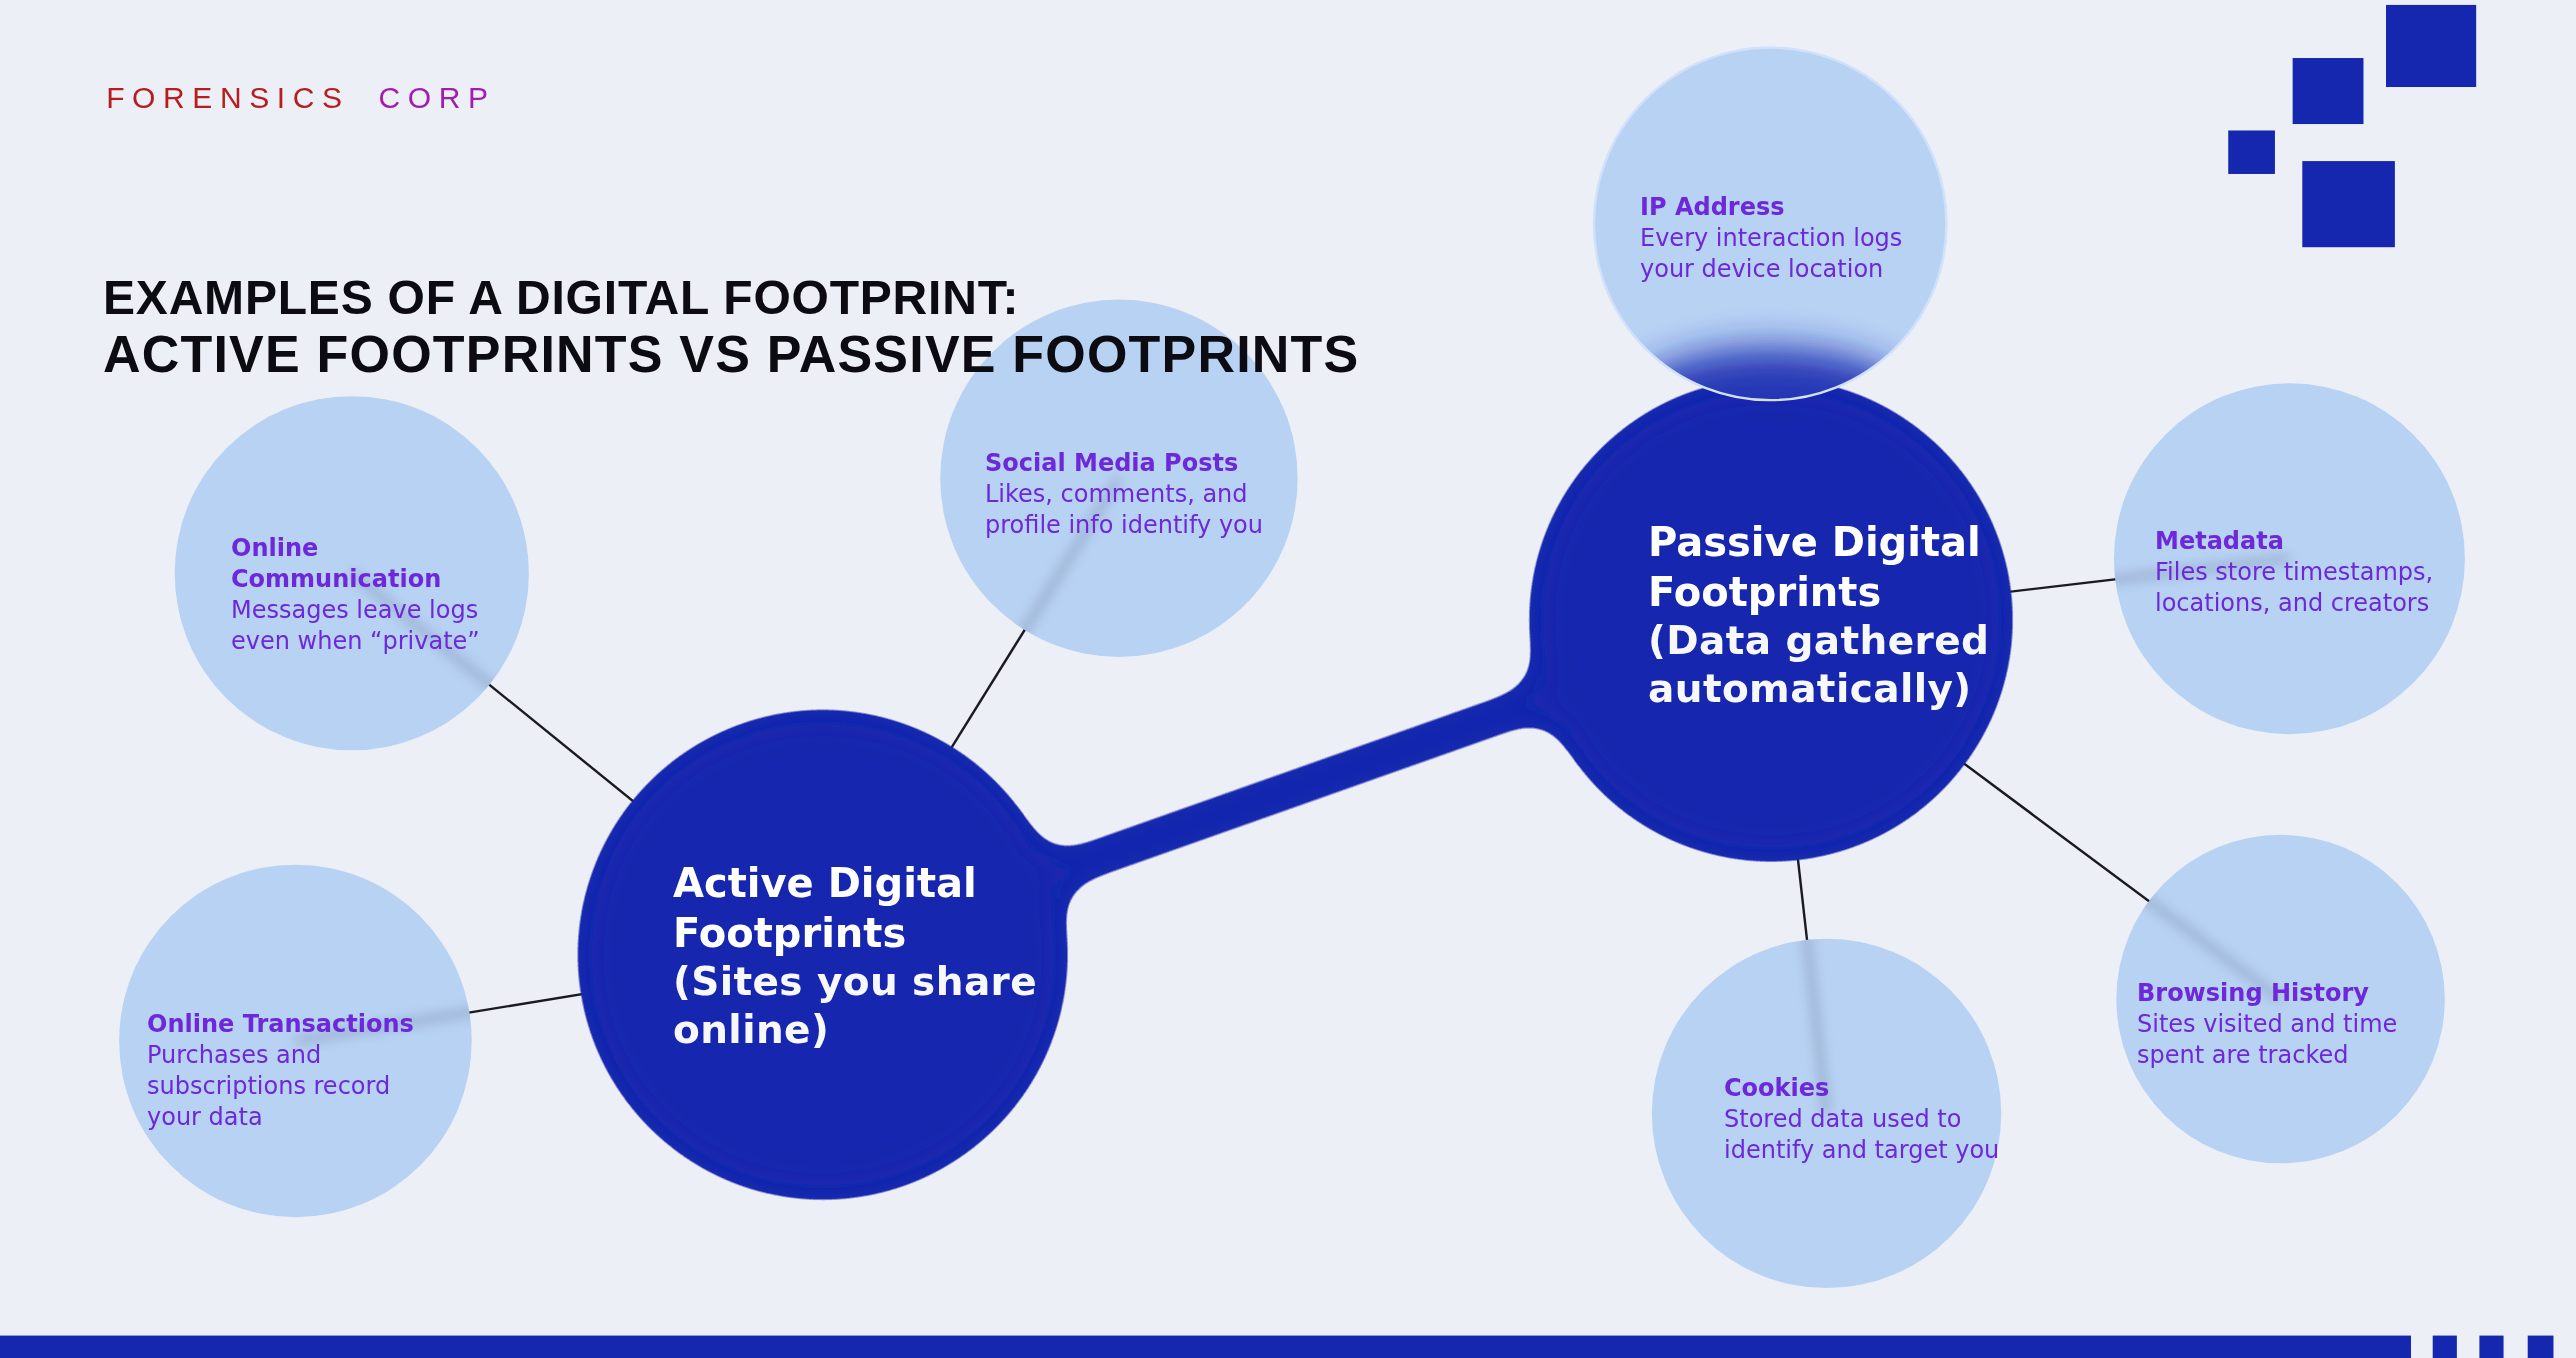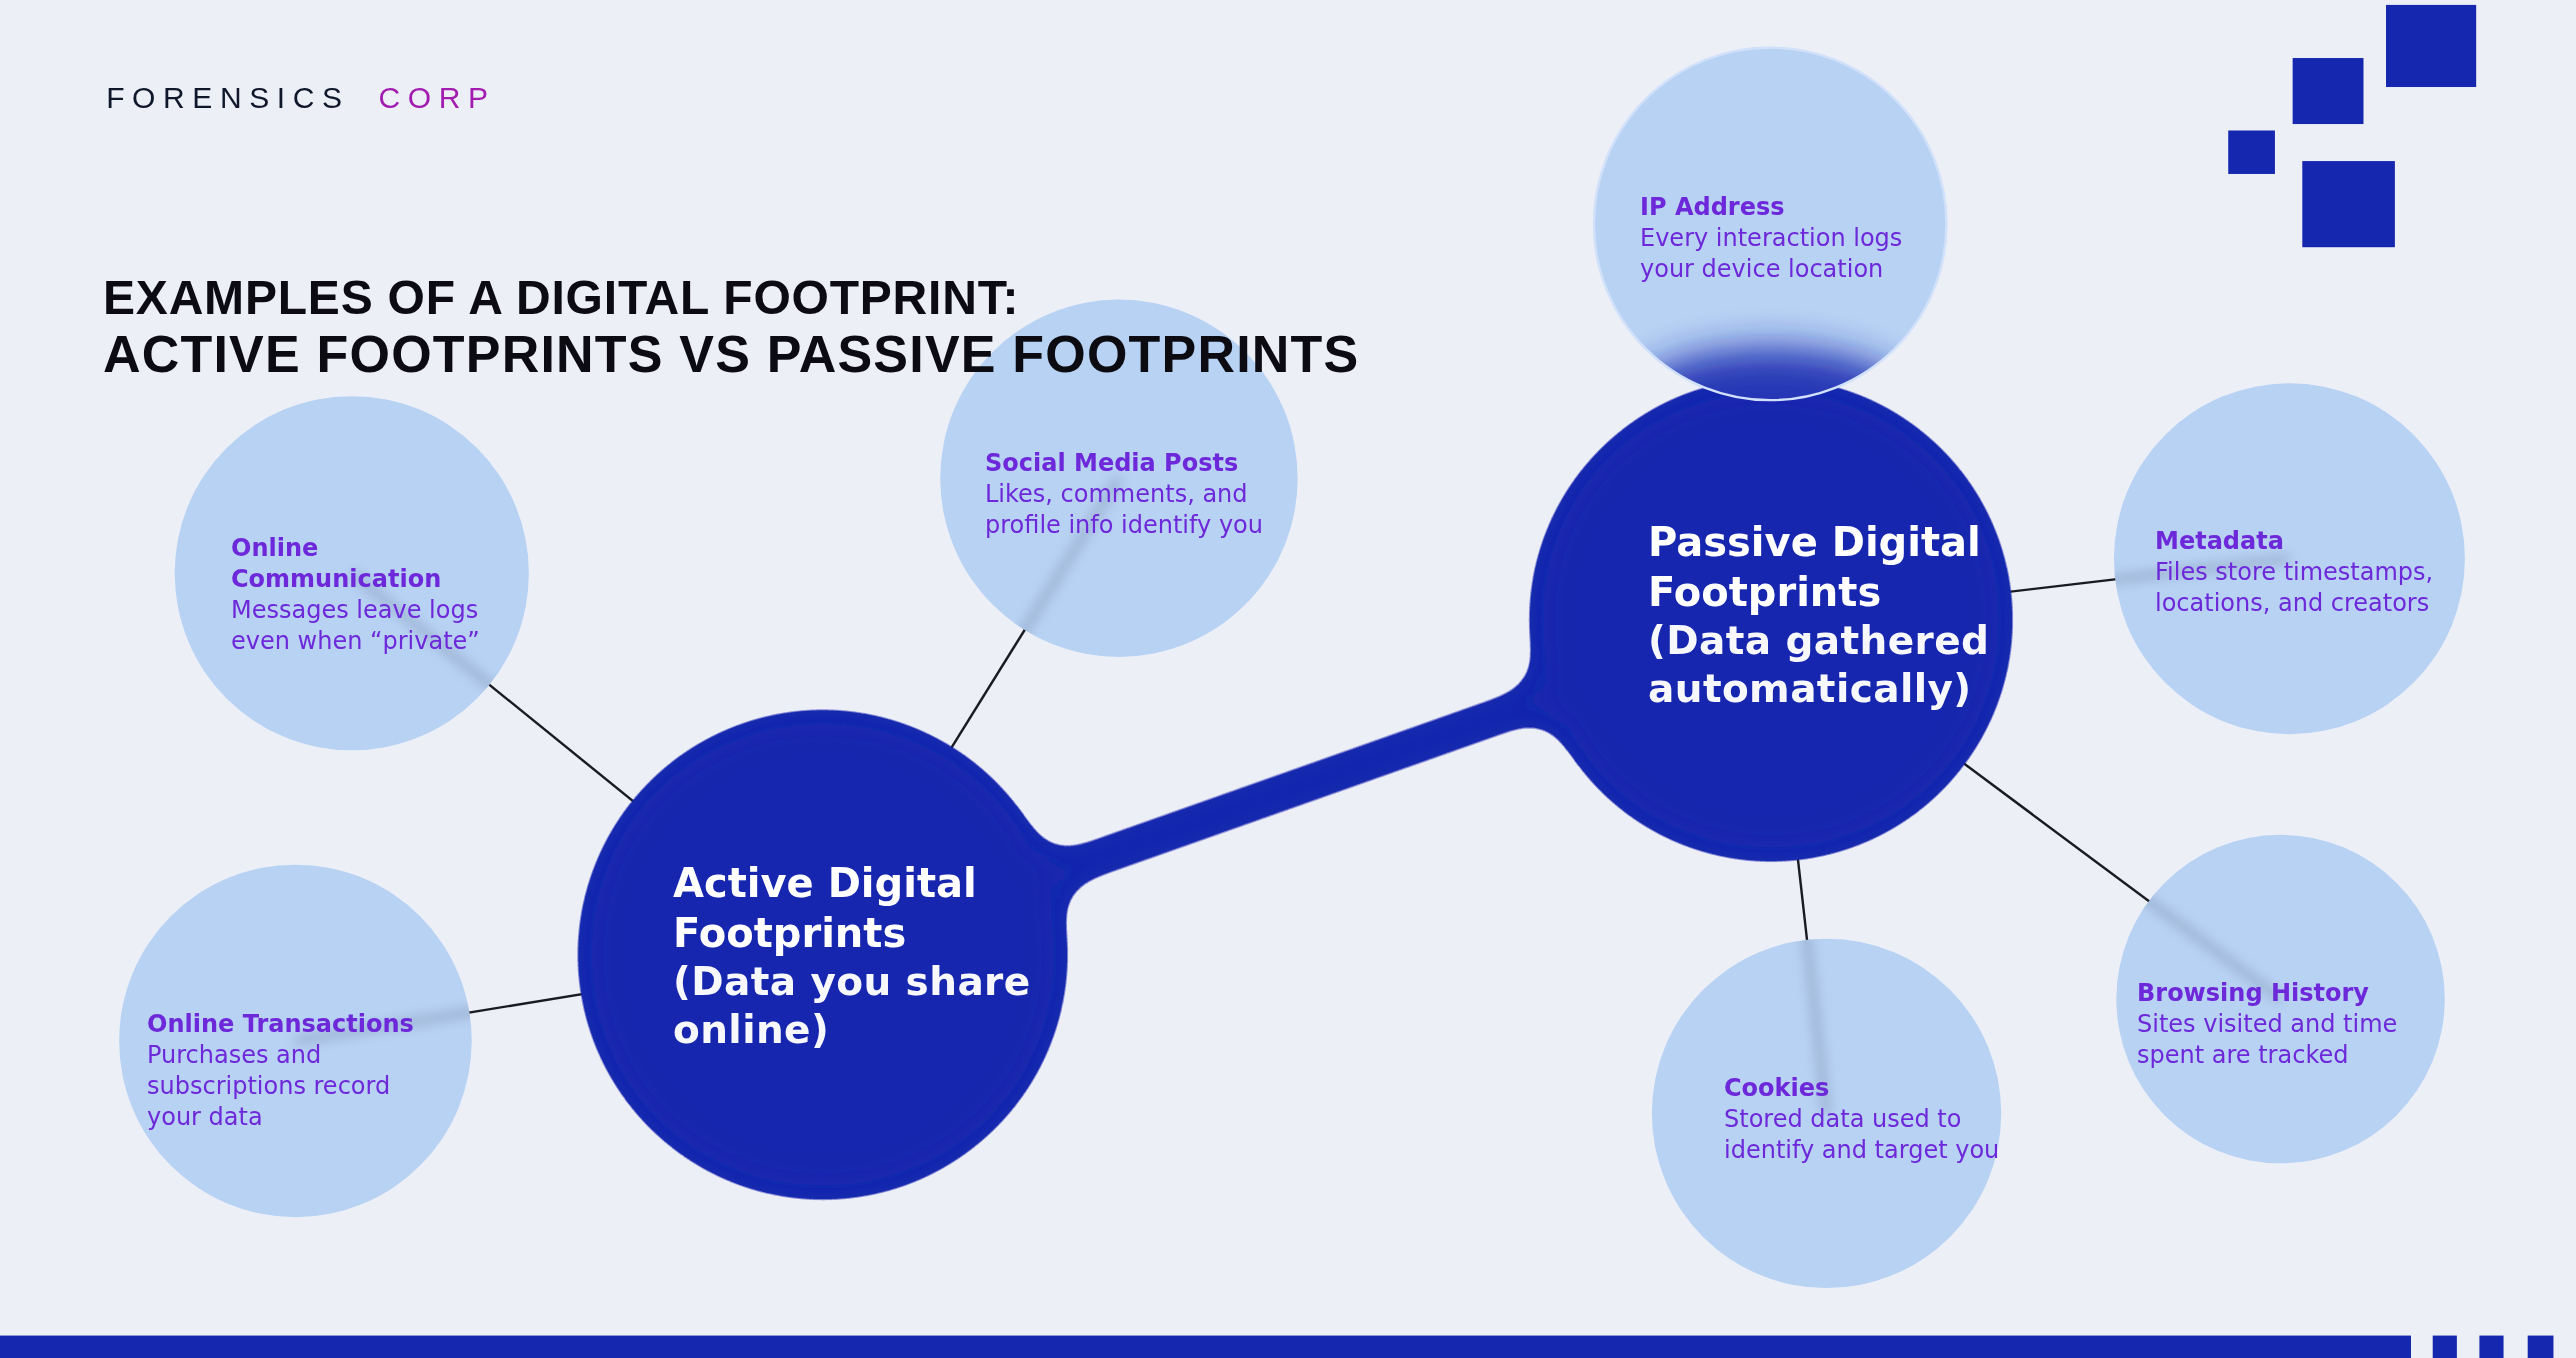--- a/index.html
+++ b/index.html
@@ -12,21 +12,21 @@
   .logo-row{display:flex;align-items:flex-start;}
   .pixels{position:relative;width:47px;height:81px;margin-right:1.6px;}
   .px{position:absolute;background:#1B2BC7;}
   .px1{width:21px;height:21px;left:24px;top:35px;}
   .px2{width:13px;height:13px;left:8px;top:53px;}
   .px3{width:7.2px;height:7.2px;left:0px;top:59px;}
   .logo-word{font-family:"Liberation Sans",sans-serif;font-weight:800;font-size:81px;
              line-height:77px;color:#1B2BC7;letter-spacing:-2.4px;}
   .logo-sub{margin-top:6.4px;margin-left:3.2px;font-family:"Liberation Sans",sans-serif;
             font-size:30px;line-height:32px;letter-spacing:7.6px;font-weight:500;white-space:nowrap;}
-  .logo-forensics{color:#0f172a;text-align:center;}
+  .logo-forensics{color:#b91c1c;text-align:center;}
   .logo-corp{color:#a21caf;margin-left:13px;}
 
   
   .heading{position:absolute;left:103px;top:270px;color:#0B0B11;
            font-family:"Liberation Sans",sans-serif;white-space:nowrap;}
   .h-line1{font-size:48px;font-weight:600;letter-spacing:0.8px;line-height:55px;}
   .h-line2{font-size:52px;font-weight:800;letter-spacing:1.2px;line-height:58px;}
 
   
   .hub{position:absolute;color:#FFFFFF;}
@@ -141,21 +141,21 @@
     </div>
   </div>
 
   <div class="heading">
     <div class="h-line1">EXAMPLES OF A DIGITAL FOOTPRINT:</div>
     <div class="h-line2">ACTIVE FOOTPRINTS VS PASSIVE FOOTPRINTS</div>
   </div>
 
   <div class="hub hub-active">
     <span class="hub-title">Active Digital Footprints</span>
-    <span class="hub-sub">(Data you share online)</span>
+    <span class="hub-sub">(Sites you share online)</span>
   </div>
   <div class="hub hub-passive">
     <span class="hub-title">Passive Digital Footprints</span>
     <span class="hub-sub">(Data gathered automatically)</span>
   </div>
 
   <div class="sat sat-onlinecomm">
     <span class="sat-title wrap">Online Communication</span>
     <span class="sat-body">Messages leave logs even when “private”</span>
   </div>

